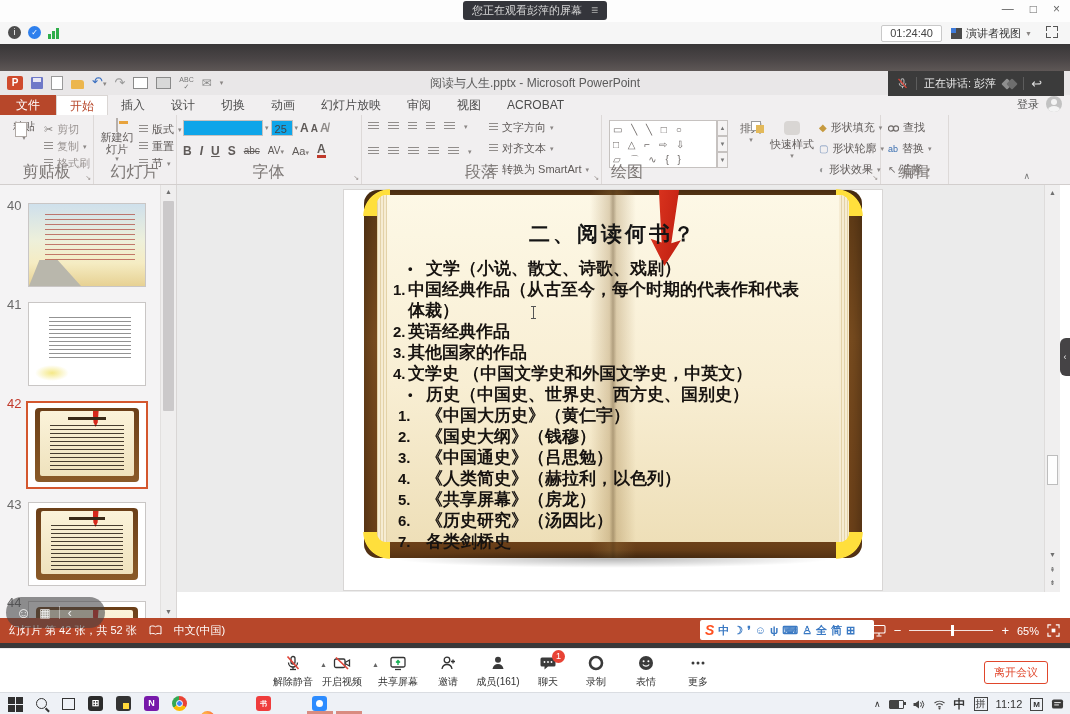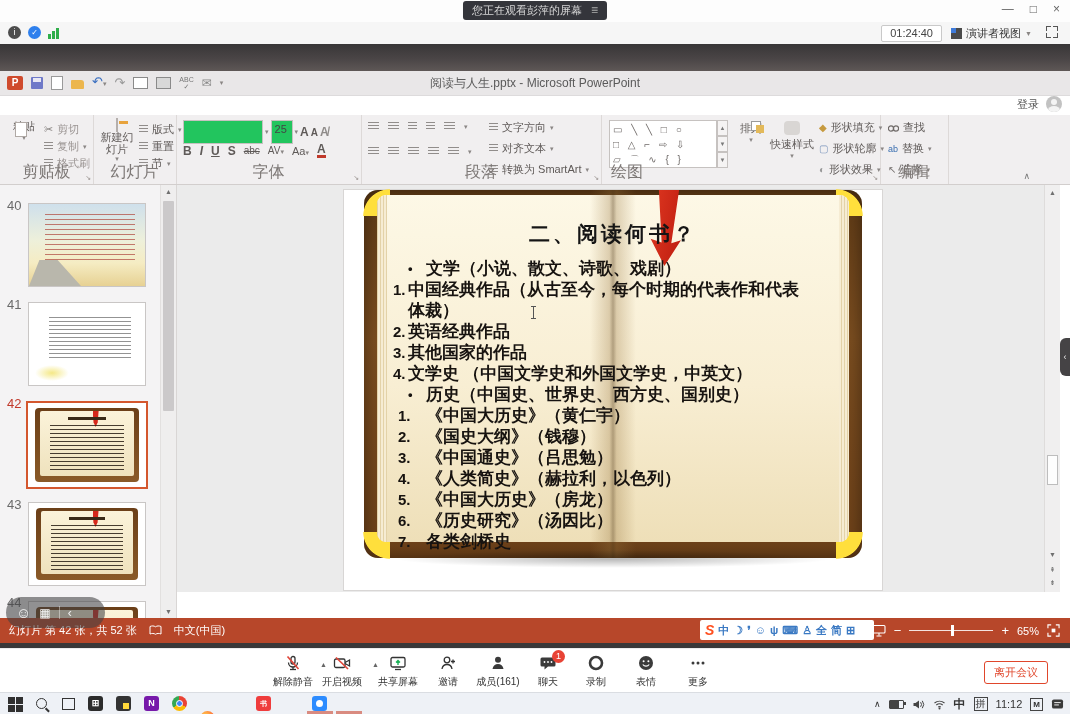--- a/index.html
+++ b/index.html
@@ -67,21 +67,21 @@
   .launch{position:absolute;right:2px;bottom:2px;font-size:7px;color:#968f8c;}
   .bigbtn{position:absolute;text-align:center;font-size:11px;color:#5f5a58;}
   .smrow{position:absolute;display:flex;align-items:center;gap:4px;white-space:nowrap;}
   .lns{display:inline-block;width:11px;height:9px;background:repeating-linear-gradient(180deg,#918d8b 0 1px,transparent 1px 3px);}
   .lns.sm{width:9px;}
   .car{font-size:7px;color:#8a8684;}
   .clipicon{width:16px;height:20px;background:#c89a58;border-radius:2px;margin:0 auto;position:relative;}
   .clipicon i{position:absolute;right:-3px;top:3px;width:10px;height:13px;background:#fff;border:1px solid #b0a9a5;}
   .newslide-ic{width:20px;height:16px;background:#fff;border:1px solid #b5afac;margin:0 auto;position:relative;}
   .newslide-ic i{position:absolute;left:2px;top:2px;width:9px;height:3px;background:#e8a33d;}
-  .inbox{background:#22c55e;border:1px solid #c6c2c0;height:24px;line-height:16px;padding:0 3px;box-sizing:border-box;color:#444;}
+  .inbox{background:#0ea5e9;border:1px solid #c6c2c0;height:16px;line-height:16px;padding:0 3px;box-sizing:border-box;color:#444;}
   .fbtn{font-weight:bold;color:#5f5a58;font-size:12px;}
   .shapebox{position:absolute;background:#fff;border:1px solid #c6c2c0;font-size:10px;color:#6f6a68;
     letter-spacing:3px;line-height:15px;padding:1px 3px;box-sizing:border-box;}
   .shsc{position:absolute;width:11px;border:1px solid #c6c2c0;background:#f5f3f3;text-align:center;
     font-size:6px;color:#7a7a7a;line-height:14px;box-sizing:border-box;}
   .arr-ic{width:16px;height:14px;position:relative;margin:0 auto;}
   .arr-ic i{position:absolute;width:8px;height:8px;}
   .ribbon .stack3{position:absolute;display:flex;flex-direction:column;gap:6px;}
   .collapse{position:absolute;right:40px;bottom:3px;color:#7a7a7a;font-size:9px;}
   
@@ -242,28 +242,56 @@
       <span class="q-open"></span>
       <span class="q q-undo">↶<span class="car">▾</span></span>
       <span class="q q-redo">↷</span>
       <span class="q-mon"></span>
       <span class="q-mon" style="background:#d8d8d8;"></span>
       <span class="q-spell">ABC<br>✓</span>
       <span class="q">✉</span>
       <span class="car">▾</span>
     </div>
   </div>
+  <div class="speakbox">
+    <svg width="13" height="13" viewBox="0 0 18 18">
+      <rect x="7" y="2.5" width="4" height="7.5" rx="2" fill="none" stroke="#bbb" stroke-width="1.4"></rect>
+      <path d="M4.5 8.5a4.5 4.5 0 0 0 9 0" fill="none" stroke="#bbb" stroke-width="1.4"></path>
+      <line x1="9" y1="13" x2="9" y2="15.5" stroke="#bbb" stroke-width="1.4"></line>
+      <line x1="3.5" y1="2.5" x2="14.5" y2="15" stroke="#e0463a" stroke-width="1.8"></line>
+    </svg>
+    <span class="sep-v"></span>
+    <span>正在讲话: 彭萍</span>
+    <span class="logo-dia">
+        <i></i>
+        <i></i>
+      </span>
+    <span class="sep-v"></span>
+    <span style="font-size:13px;color:#ddd;">↩</span>
+  </div>
   <div class="signin-ppt">
     <span class="t">登录</span>
     <span class="avatar">
         <i></i>
         <b></b>
       </span>
   </div>
 
+  <div class="tabrow">
+    <span class="tab file">文件</span>
+    <span class="tab active">开始</span>
+    <span class="tab">插入</span>
+    <span class="tab">设计</span>
+    <span class="tab">切换</span>
+    <span class="tab">动画</span>
+    <span class="tab">幻灯片放映</span>
+    <span class="tab">审阅</span>
+    <span class="tab">视图</span>
+    <span class="tab">ACROBAT</span>
+  </div>
 
   <div class="ribbon">
 
     <div class="grp" style="left:0;width:93px;">
       <div class="bigbtn" style="left:8px;top:4px;width:32px;">
         <span class="clipicon"><i></i></span>
         <div>粘贴</div>
         <div class="car">▾</div>
       </div>
       <div class="smrow" style="left:44px;top:7px;">
@@ -533,21 +561,21 @@
       <div class="sline lvl2">
           <span class="m">3.</span>
           <span class="t">《中国通史》（吕思勉）</span>
         </div>
       <div class="sline lvl2">
           <span class="m">4.</span>
           <span class="t">《人类简史》（赫拉利，以色列）</span>
         </div>
       <div class="sline lvl2">
           <span class="m">5.</span>
-          <span class="t">《中国大历史》（房龙）</span>
+          <span class="t">《共享屏幕》（房龙）</span>
         </div>
       <div class="sline lvl2">
           <span class="m">6.</span>
           <span class="t">《历史研究》（汤因比）</span>
         </div>
       <div class="sline lvl2">
           <span class="m">7.</span>
           <span class="t">各类剑桥史</span>
         </div>
     </div>

